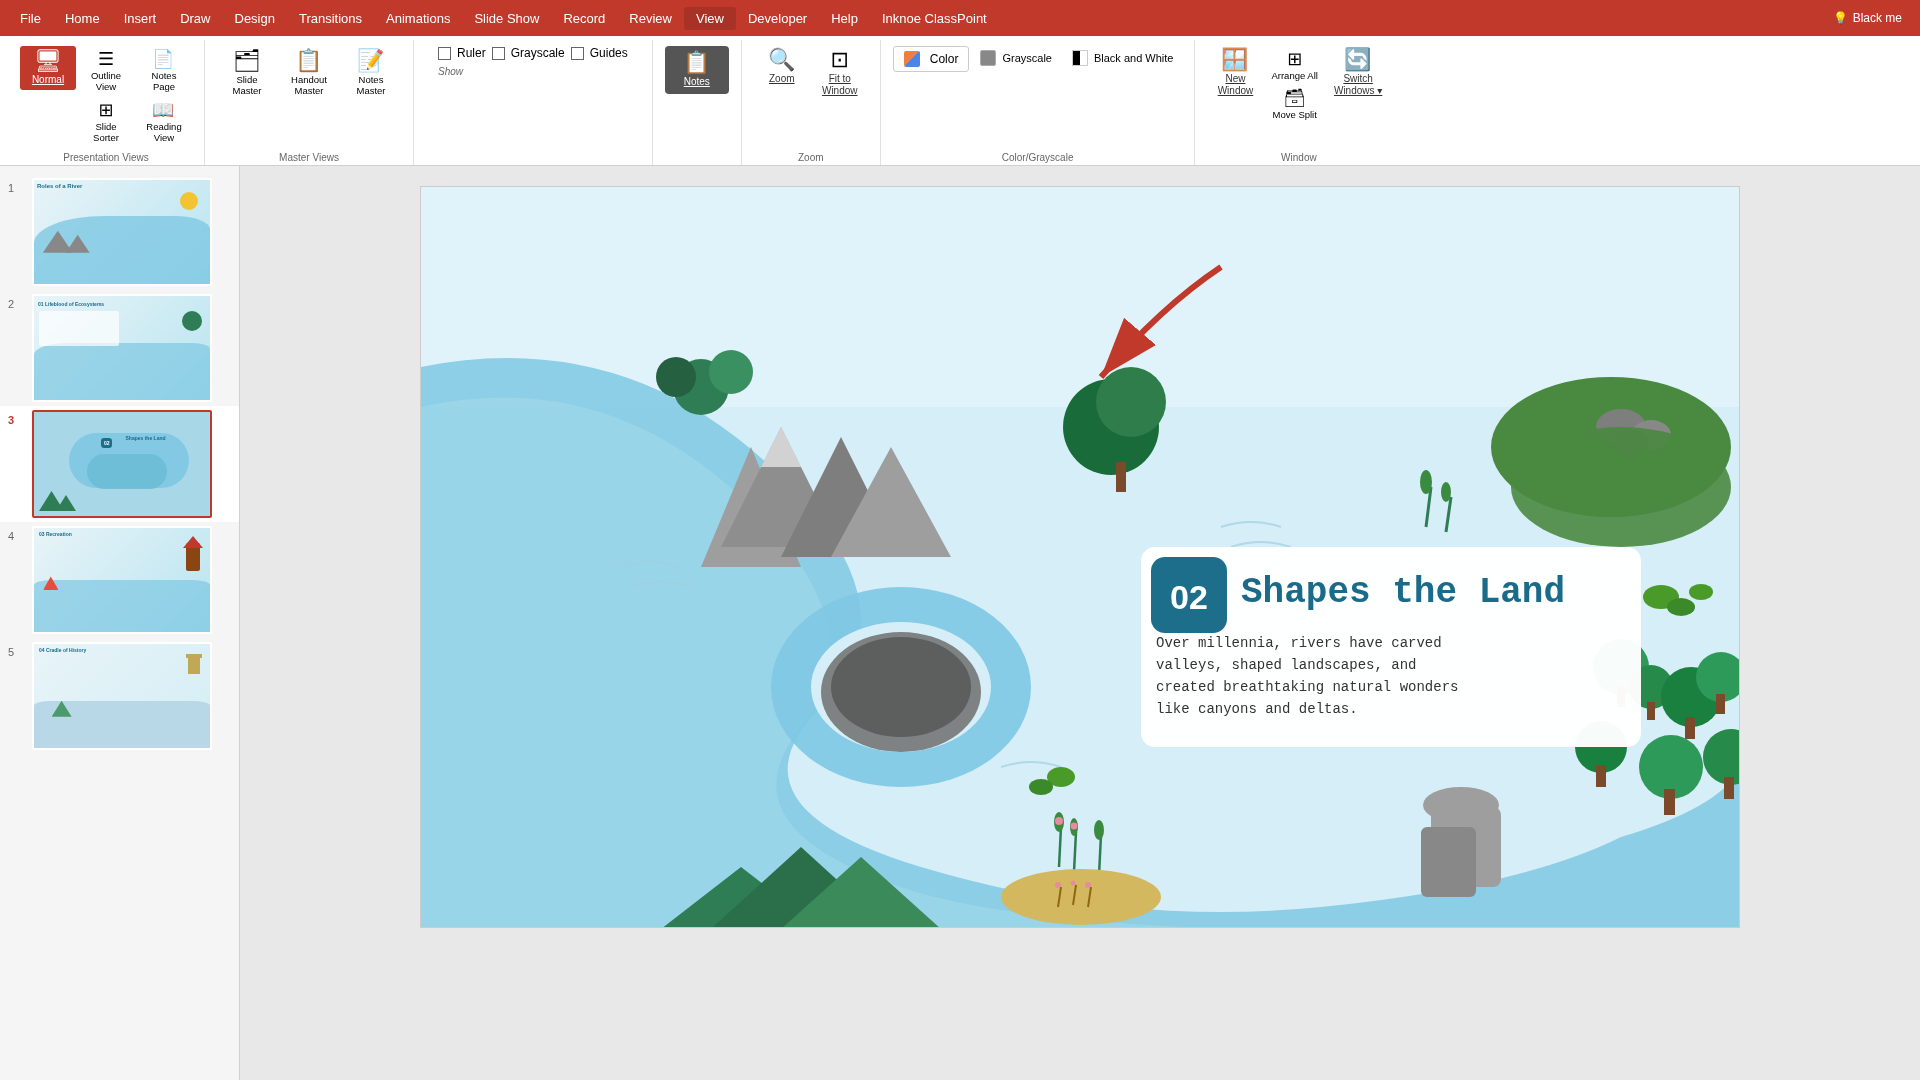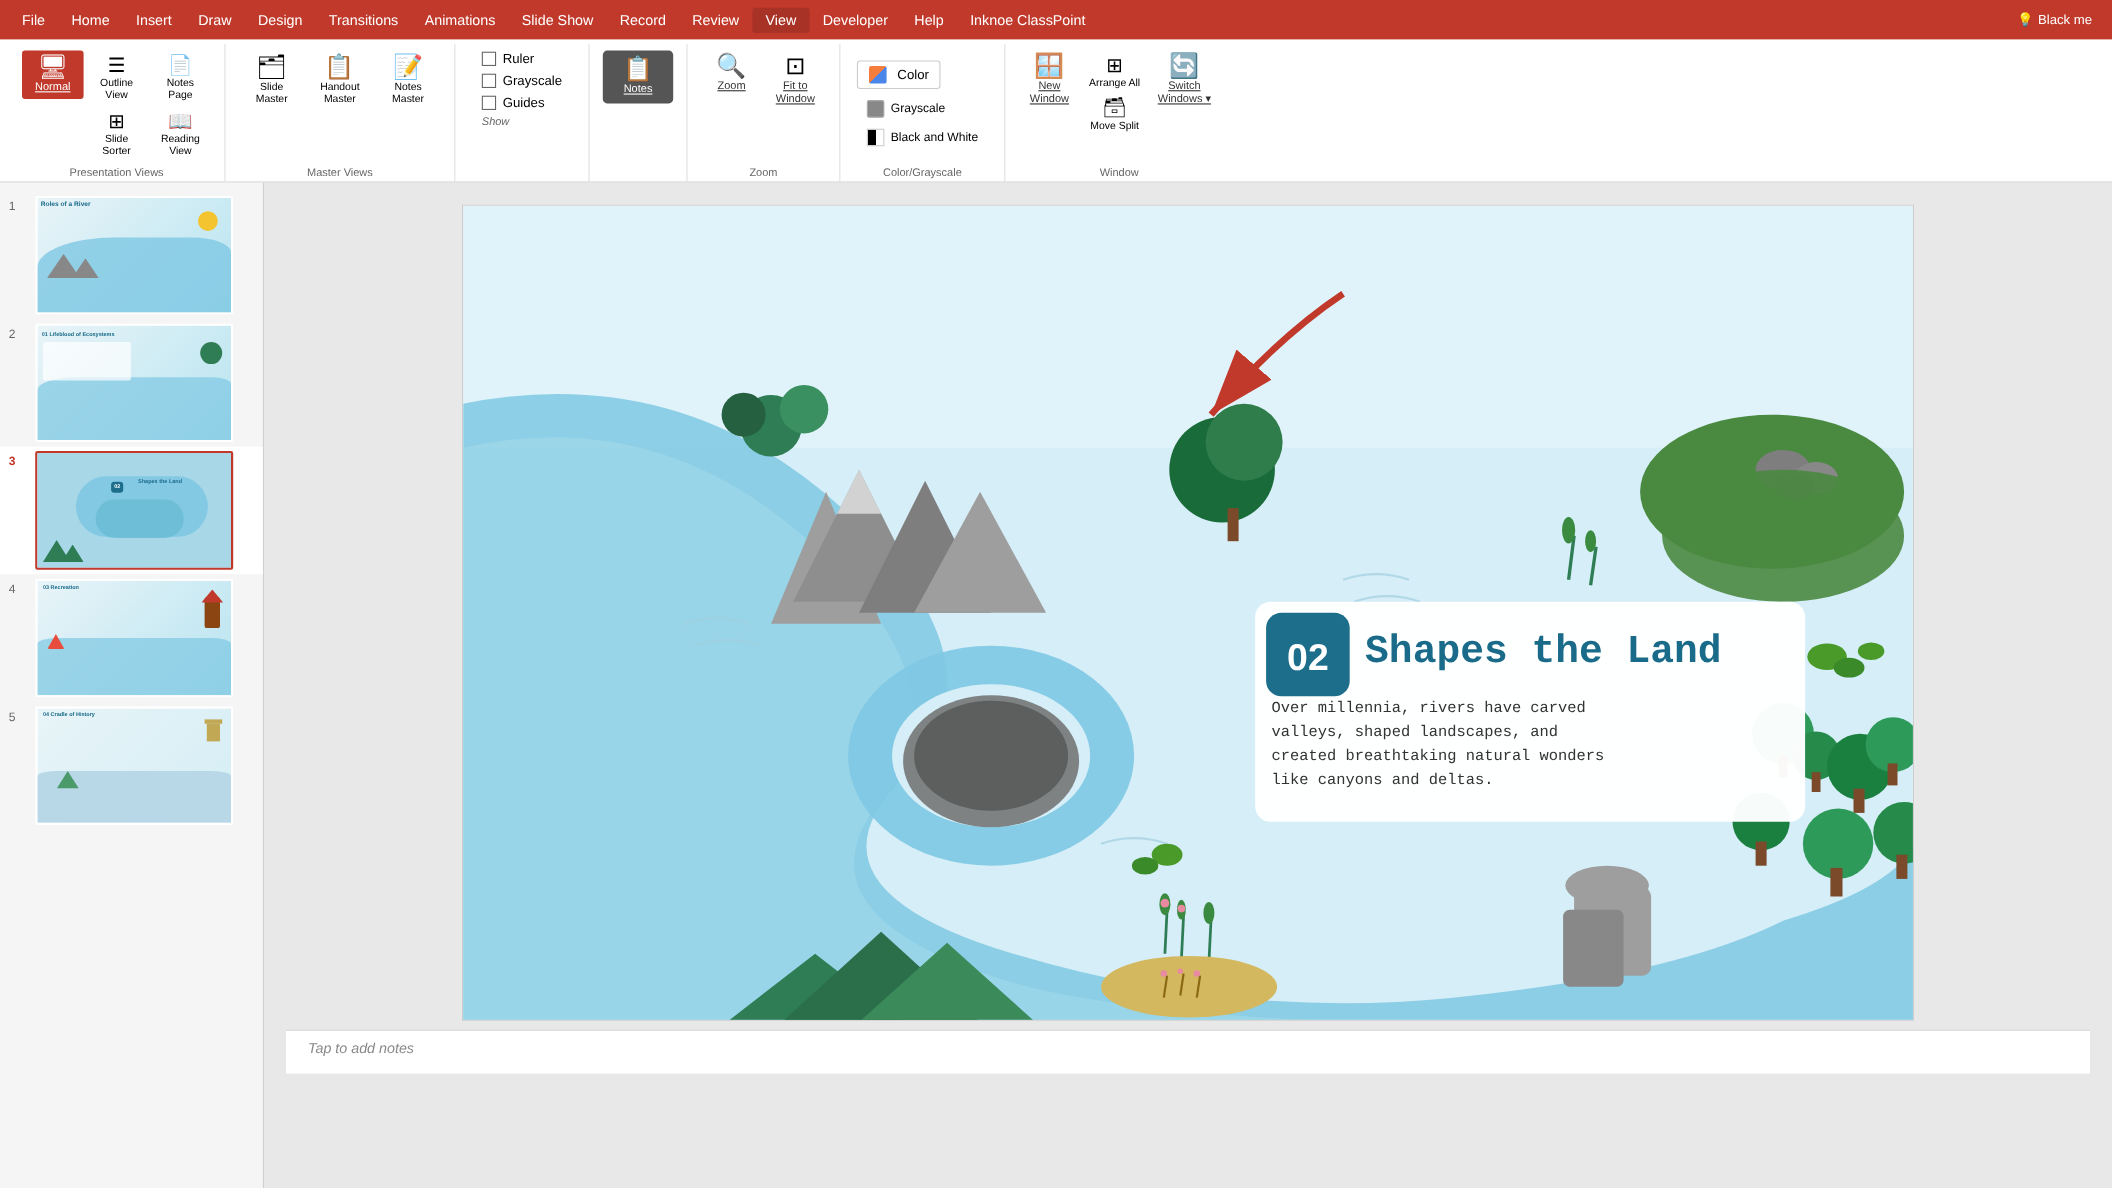--- a/index.html
+++ b/index.html
@@ -81,21 +81,21 @@
       line-height: 1.2;
       color: #333;
       text-decoration: underline;
     }
     .ribbon-btn.active .btn-label { color: white; }
     .ribbon-btn.active .btn-icon { color: white; }
 
     
     .show-group {
       display: flex;
-      flex-direction: column;
+      flex-direction: row;
       justify-content: center;
       gap: 6px;
       padding: 4px 12px;
     }
     .checkbox-row {
       display: flex;
       align-items: center;
       gap: 6px;
       font-size: 12px;
       cursor: pointer;
@@ -376,21 +376,21 @@
         </button>
         <button class="ribbon-btn" style="min-width:56px;">
           <div class="btn-icon">⊡</div>
           <div class="btn-label">Fit to<br>Window</div>
         </button>
       </div>
       <div class="ribbon-group-label">Zoom</div>
     </div>
 
     <div class="ribbon-group" style="min-width:150px;">
-      <div class="ribbon-group-buttons" style="flex-direction:column; justify-content:center;">
+      <div class="ribbon-group-buttons" style="flex-direction:row; justify-content:center;">
         <button class="cg-btn primary">
           <div class="color-swatch" style="background: linear-gradient(135deg, #f47c3c 50%, #4a86e8 50%);"></div>
           <span style="font-size:12px; margin-left:4px;">Color</span>
         </button>
         <button class="cg-btn">
           <div class="color-swatch" style="background: #888; border:1px solid #aaa;"></div>
           <span>Grayscale</span>
         </button>
         <button class="cg-btn">
           <div class="bw-swatch"></div>
@@ -622,18 +622,15 @@
         <defs>
           <marker id="arrowhead" markerWidth="10" markerHeight="7" refX="10" refY="3.5" orient="auto">
             <polygon points="0 0, 10 3.5, 0 7" fill="#c0392b"></polygon>
           </marker>
         </defs>
         <path d="M 160,20 Q 100,60 40,130" stroke="#c0392b" stroke-width="6" fill="none" marker-end="url(#arrowhead)"></path>
       </svg>
 
     </div>
 
-    <div class="notes-area">
-      <span>Tap to add notes</span>
-    </div>
 
   </div>
 </div>
 
 </body></html>

